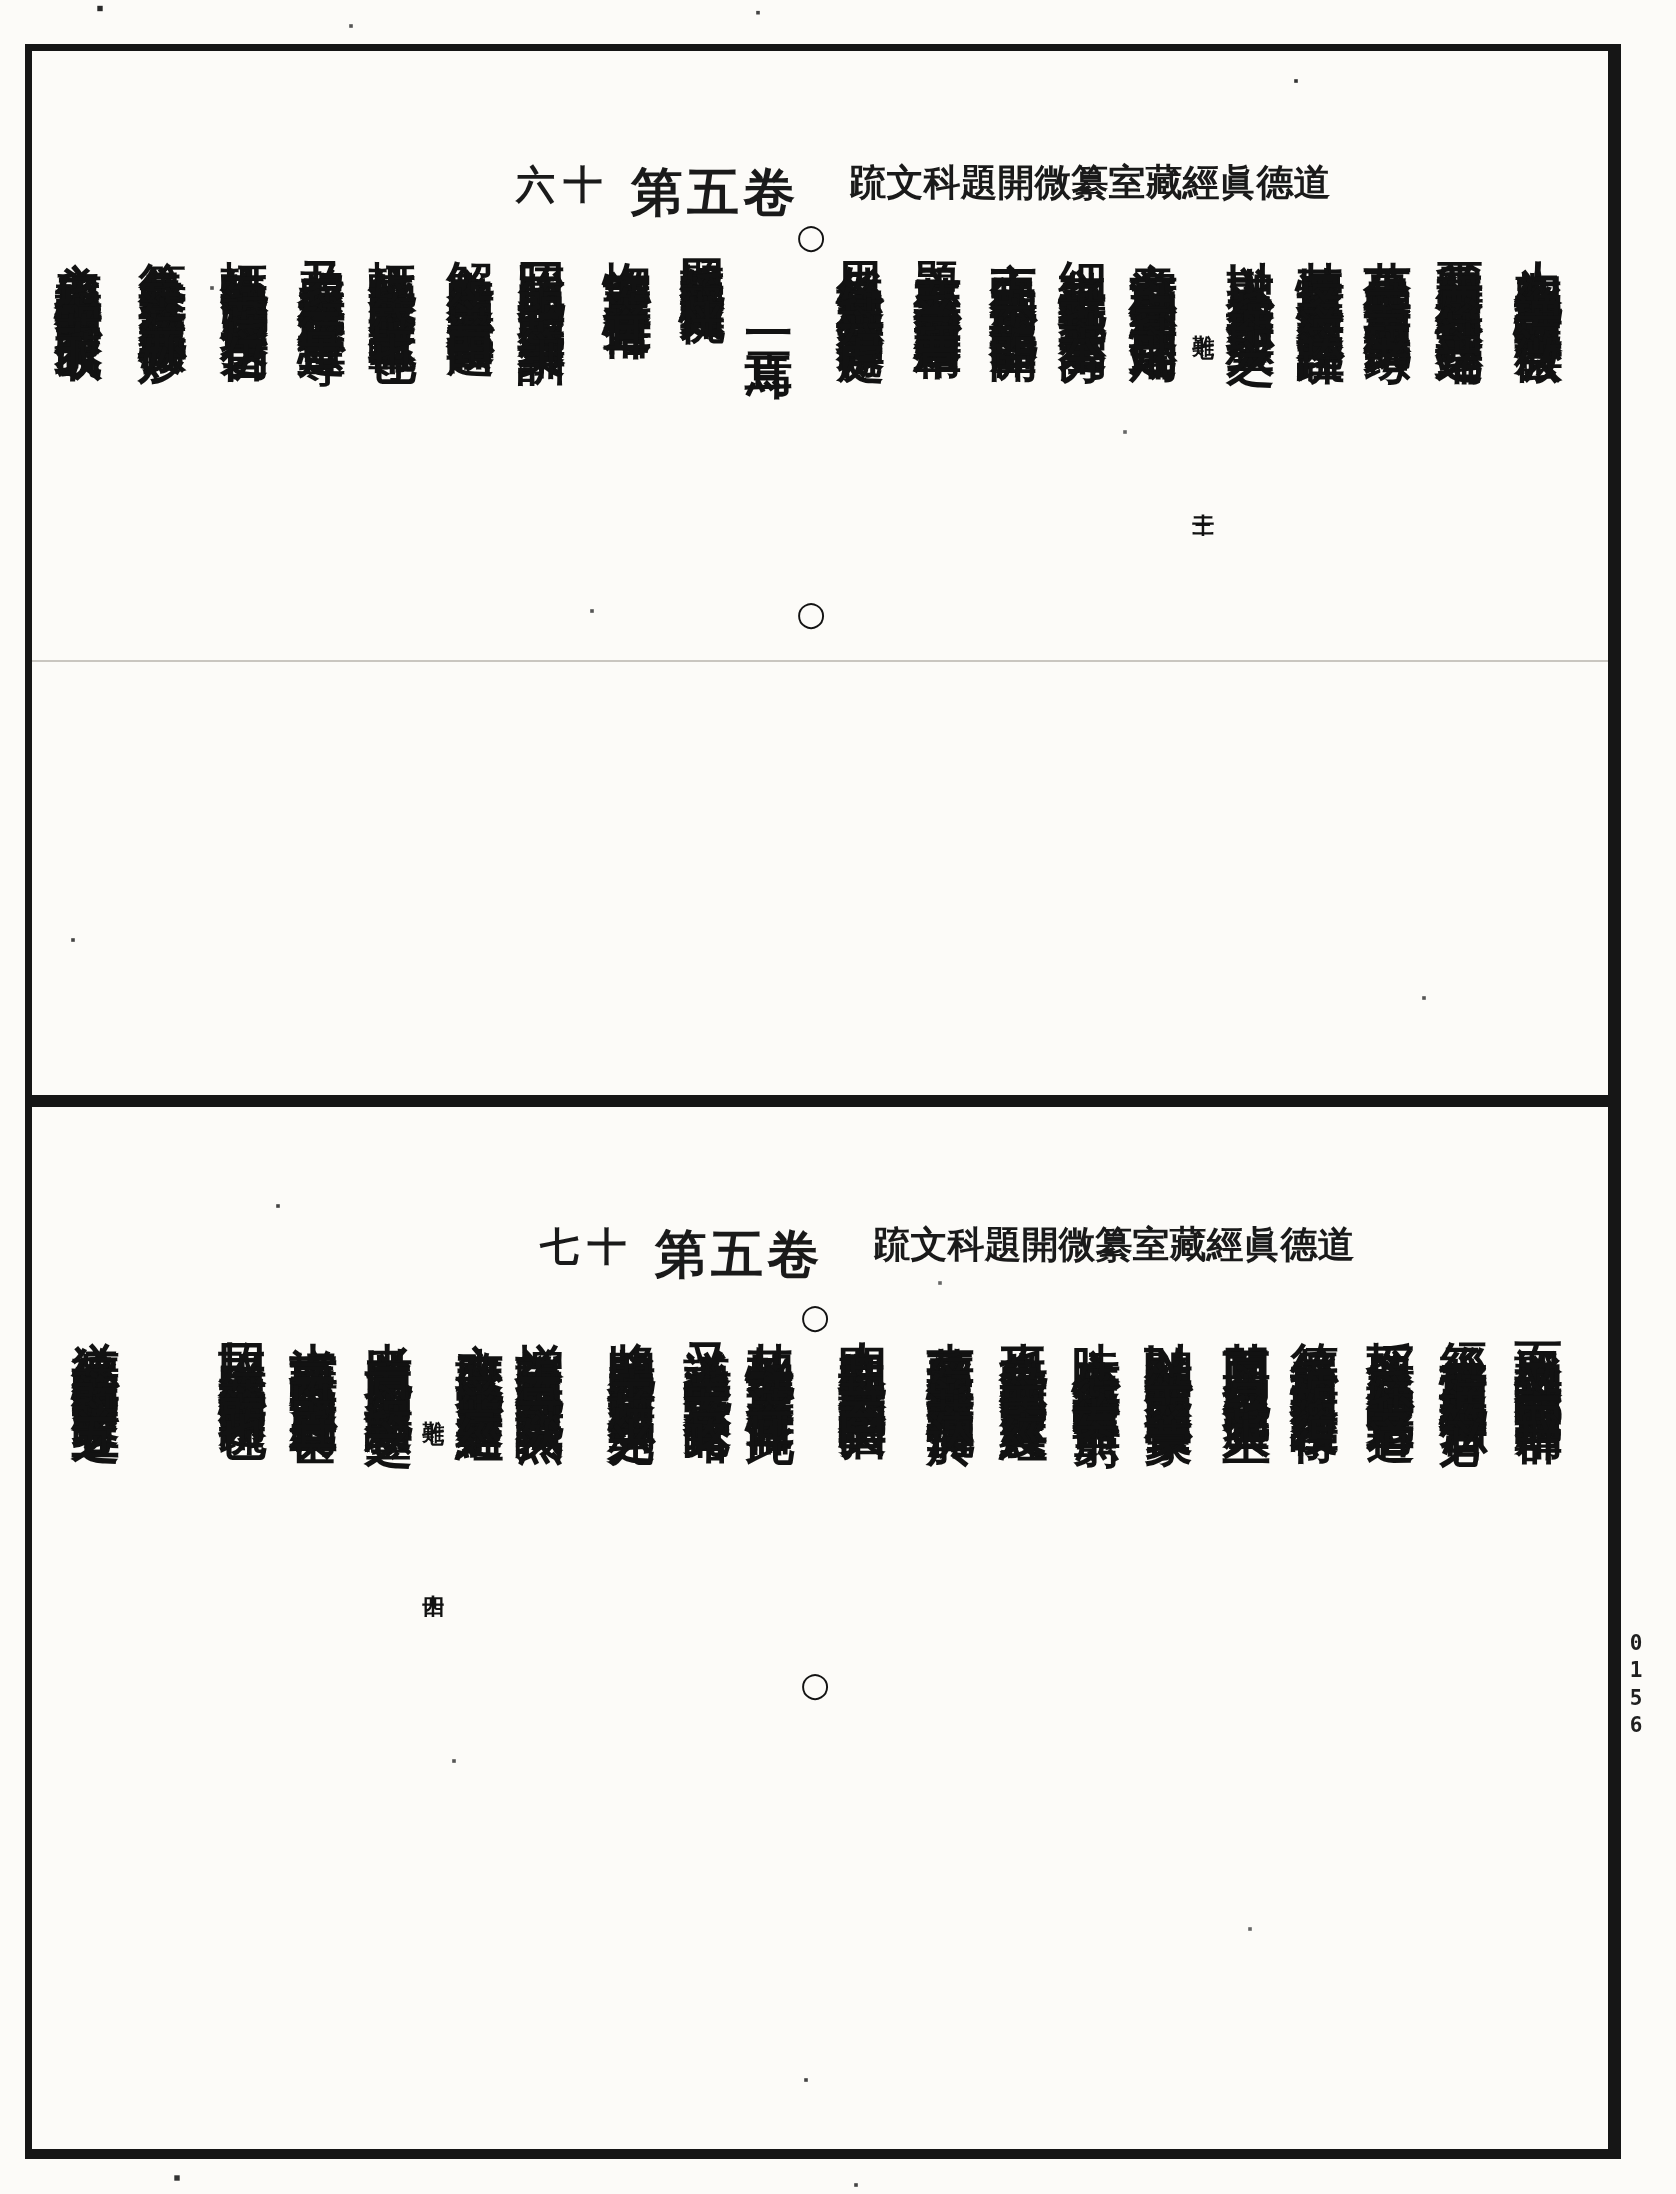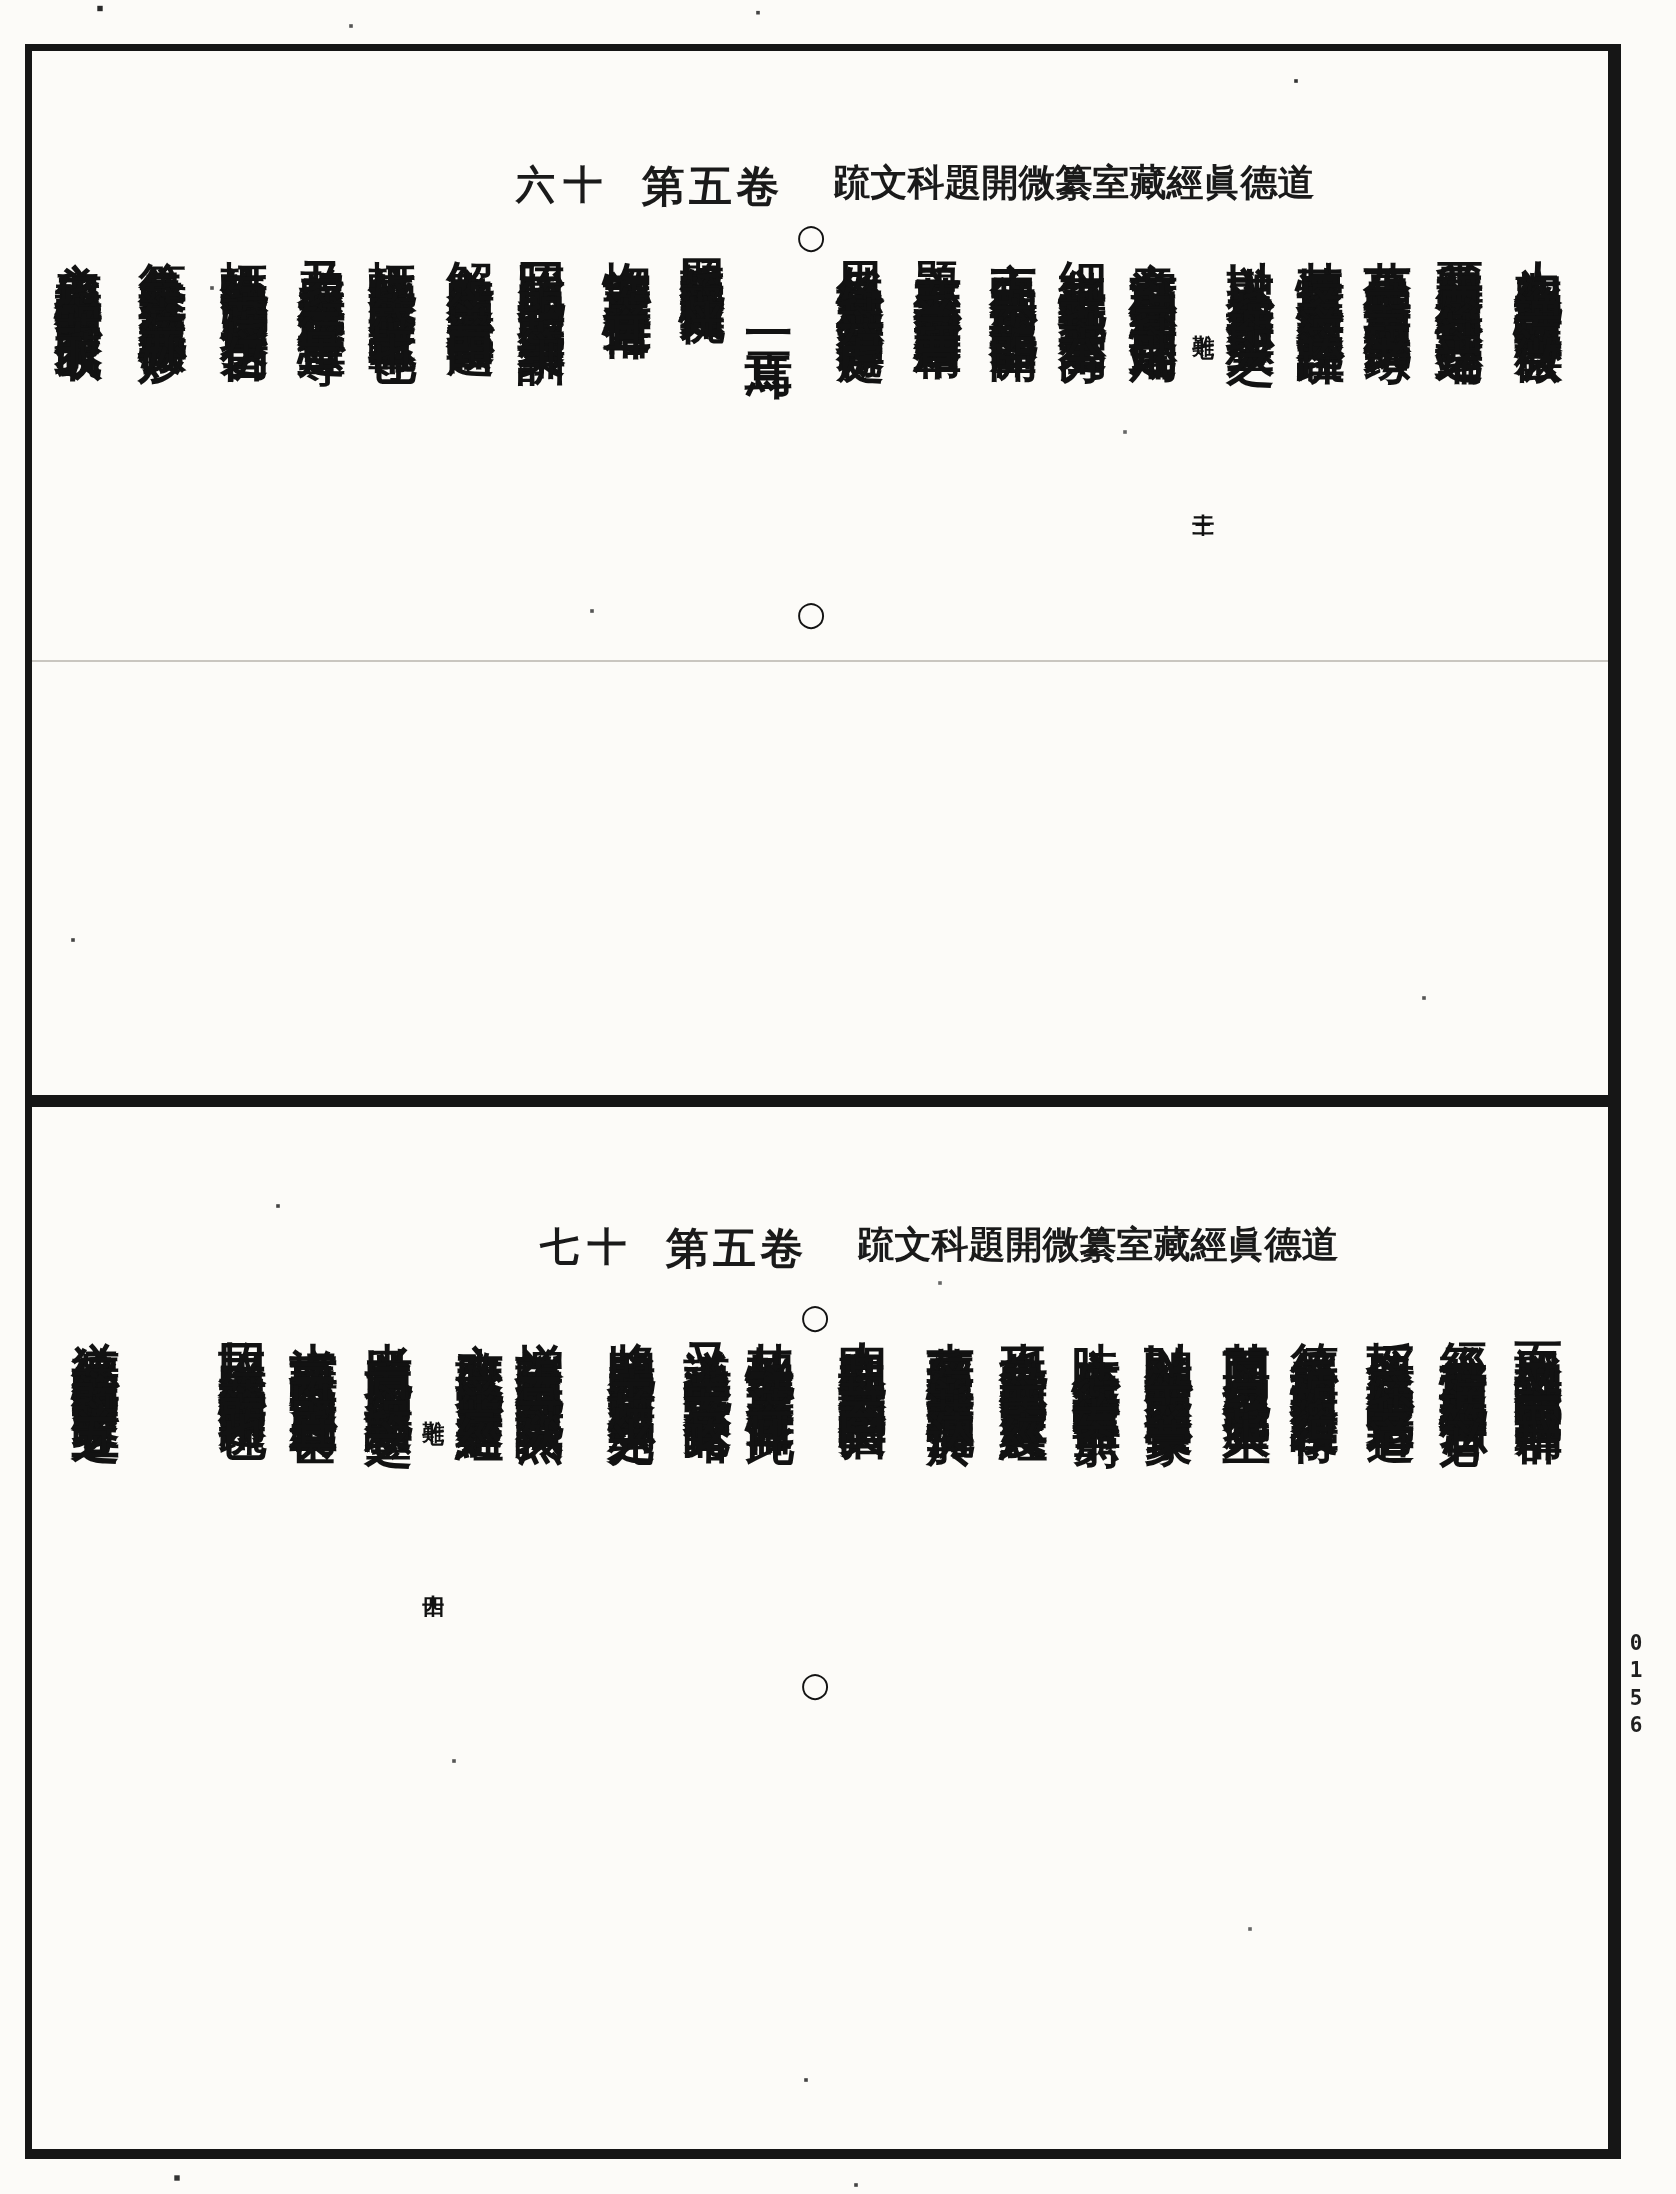--- a/index.html
+++ b/index.html
@@ -13,21 +13,21 @@
   .frame{position:absolute;background:#161616;}
   .frame.top{left:25px;top:44px;width:1596px;height:6.7px;}
   .frame.left{left:25px;top:44px;width:6.7px;height:2115px;}
   .frame.right{left:1608px;top:44px;width:13.4px;height:2115px;}
   .frame.bottom{left:25px;top:2149px;width:1596px;height:10px;}
   .frame.divider{left:25px;top:1095px;width:1596px;height:11.7px;}
   .foldline{position:absolute;left:32px;top:660px;width:1576px;height:1.7px;background:#c9c6c0;}
   
   .header{position:absolute;display:flex;align-items:flex-start;font-weight:700;color:#1a1a1a;}
   .header .folio{font-size:39px;letter-spacing:8.4px;}
-  .header .volume{font-size:43px;letter-spacing:4.2px;margin-left:31px;}
+  .header .volume{font-size:52px;letter-spacing:4.2px;margin-left:20px;}
   .header .title{font-size:37px;letter-spacing:0px;margin-left:50px;}
   .header.h-top{left:516px;top:158px;}
   .header.h-bottom{left:540px;top:1220px;}
   
   .page-body{position:absolute;left:32px;width:1576px;}
   .page-body.pb-top{top:223px;height:865px;}
   .page-body.pb-bottom{top:1304px;height:840px;}
   .col{position:absolute;top:0;bottom:0;}
   .col .seg{
     position:absolute;left:50%;transform:translateX(-50%);

